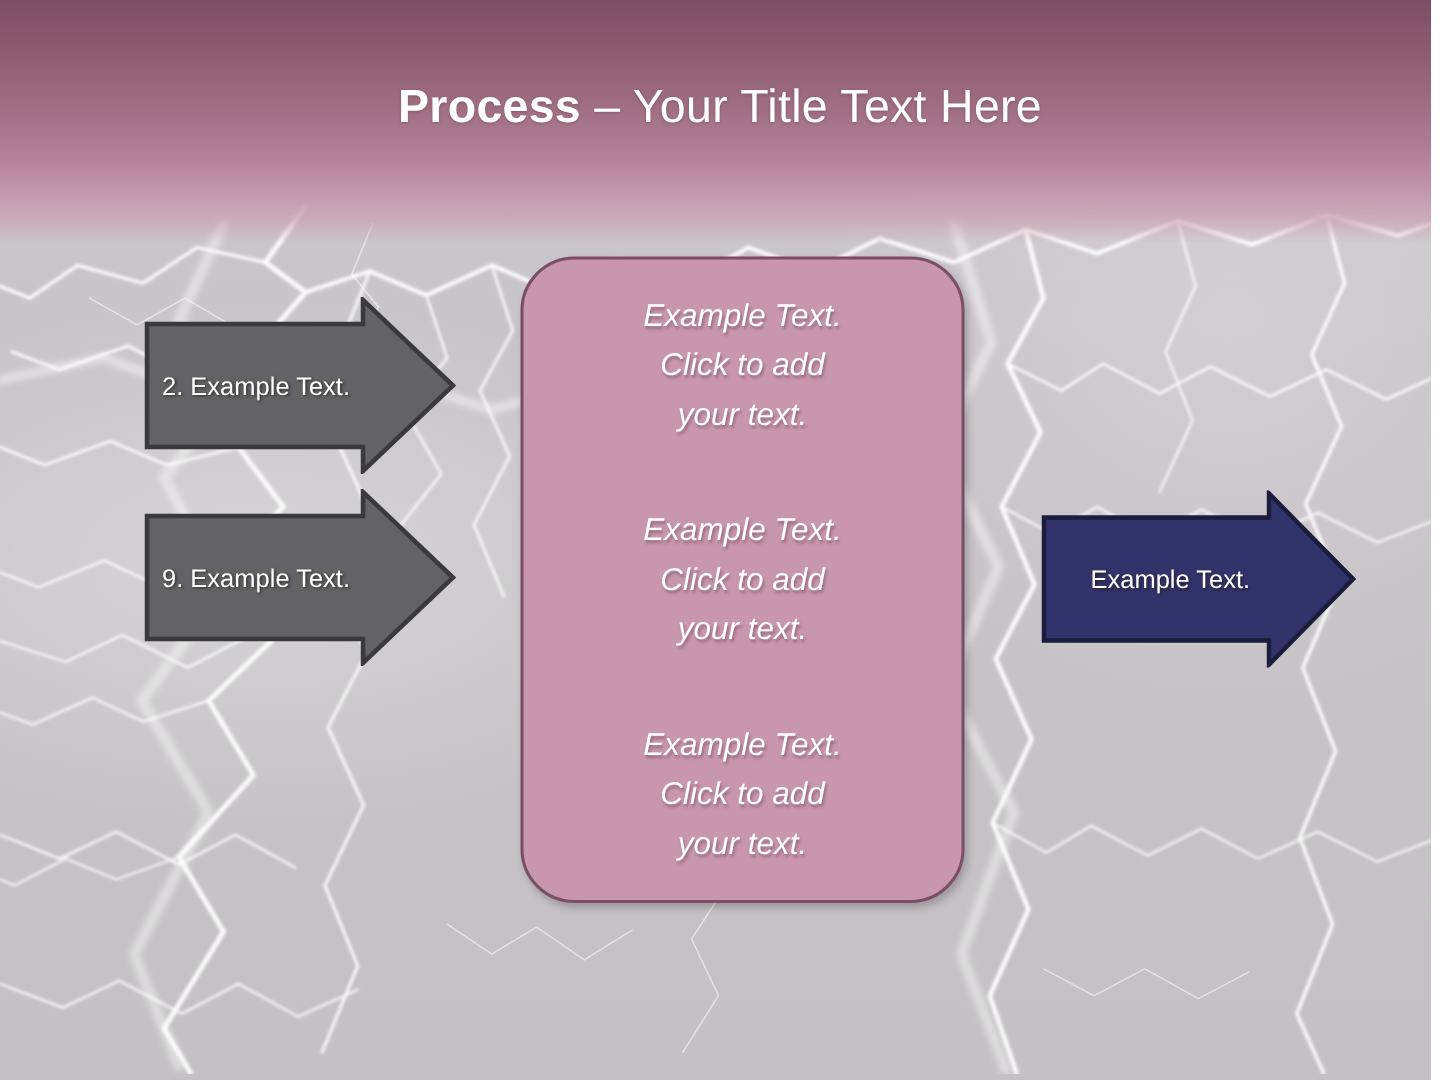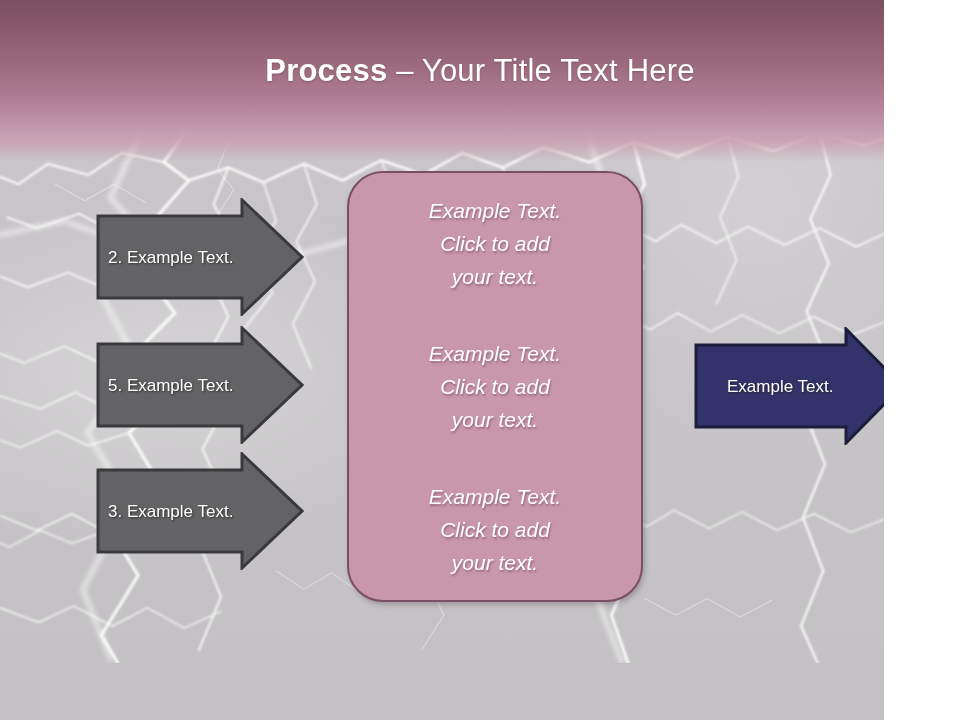--- a/index.html
+++ b/index.html
@@ -5,21 +5,21 @@
   html, body {
     margin: 0;
     padding: 0;
     background: #ffffff;
   }
   body {
     font-family: "Liberation Sans", sans-serif;
   }
   .slide {
     position: relative;
-    width: 884px;
+    width: 954px;
     height: 720px;
     overflow: hidden;
     background: #6d28d9;
   }
 
   
   .bg-base {
     position: absolute;
     inset: 0;
     background:
@@ -177,29 +177,23 @@
     <svg width="208" height="118" viewBox="0 0 208 118">
       <polygon points="2,18 146,18 146,2 206,59 146,116 146,100 2,100" fill="#636365" stroke="#3a3a3c" stroke-width="3" stroke-linejoin="miter"></polygon>
     </svg>
     <span class="a-label">2. Example Text.</span>
   </div>
 
   <div class="arrow arrow-gray2">
     <svg width="208" height="118" viewBox="0 0 208 118">
       <polygon points="2,18 146,18 146,2 206,59 146,116 146,100 2,100" fill="#636365" stroke="#3a3a3c" stroke-width="3" stroke-linejoin="miter"></polygon>
     </svg>
-    <span class="a-label">5. Example Text.</span>
-  </div>
-
-  <div class="arrow arrow-gray3">
-    <svg width="208" height="118" viewBox="0 0 208 118">
-      <polygon points="2,18 146,18 146,2 206,59 146,116 146,100 2,100" fill="#636365" stroke="#3a3a3c" stroke-width="3" stroke-linejoin="miter"></polygon>
-    </svg>
-    <span class="a-label">3. Example Text.</span>
-  </div>
+    <span class="a-label">9. Example Text.</span>
+  </div>
+
 
   <div class="panel">
     <div class="panel-block">Example Text.
 Click  to add
 your text.</div>
     <div class="panel-block">Example Text.
 Click  to add
 your text.</div>
     <div class="panel-block">Example Text.
 Click  to add

